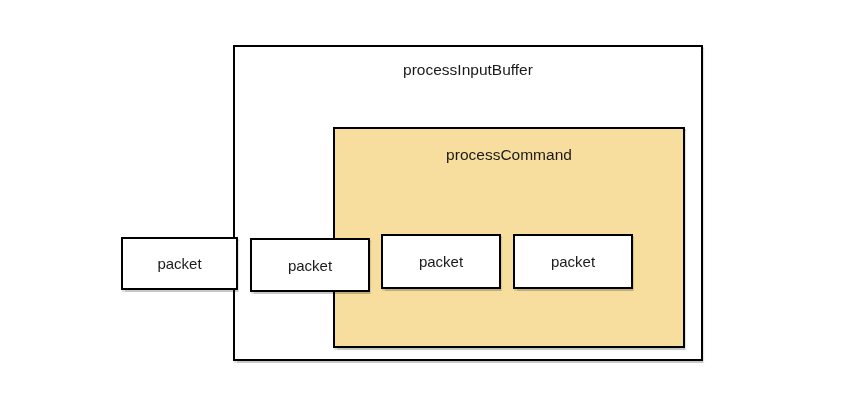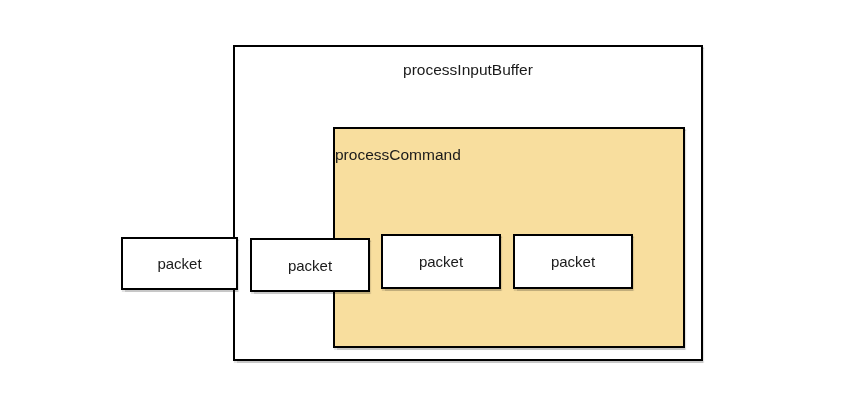--- a/index.html
+++ b/index.html
@@ -43,21 +43,21 @@
     height: 221px;
     border: 2px solid #000000;
     background: #F8DE9E;
     box-shadow: 1px 1.5px 1px rgba(0,0,0,0.22);
   }
   .inner-box .box-title {
     position: absolute;
     left: 0;
     top: 16px;
     width: 100%;
-    text-align: left;
+    text-align: center;
     font-size: 15.5px;
     line-height: 20px;
     color: #1a1a1a;
   }
   .packet {
     position: absolute;
     border: 2.5px solid #000000;
     background: #ffffff;
     display: flex;
     align-items: center;

